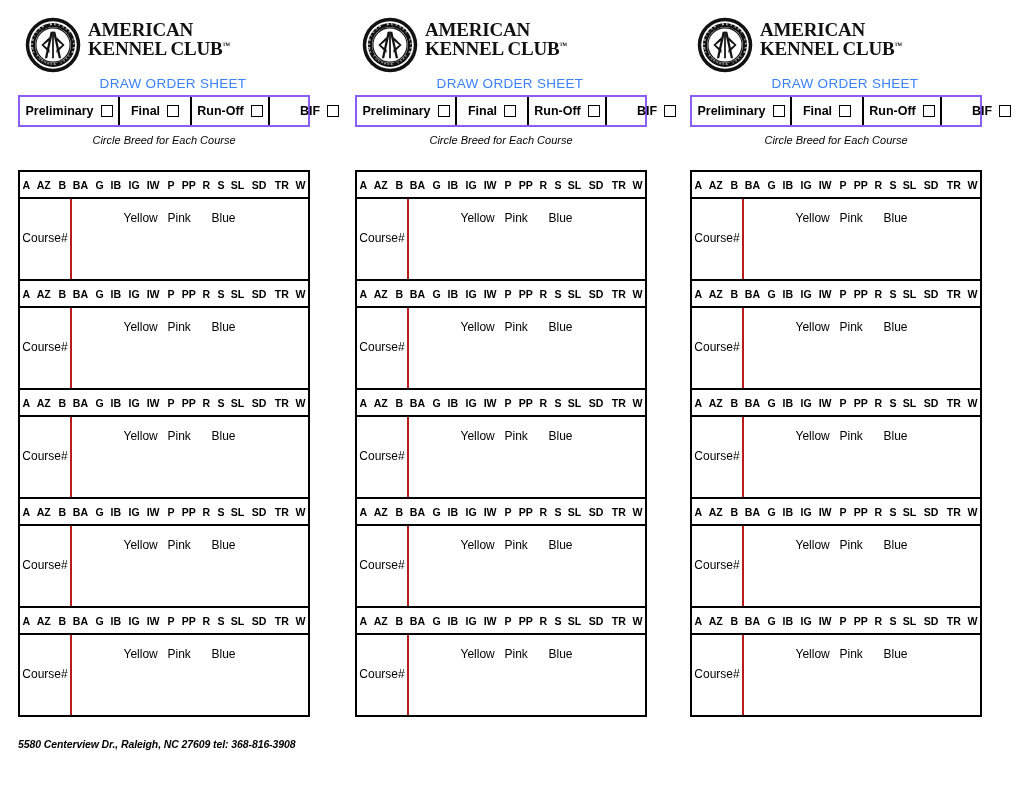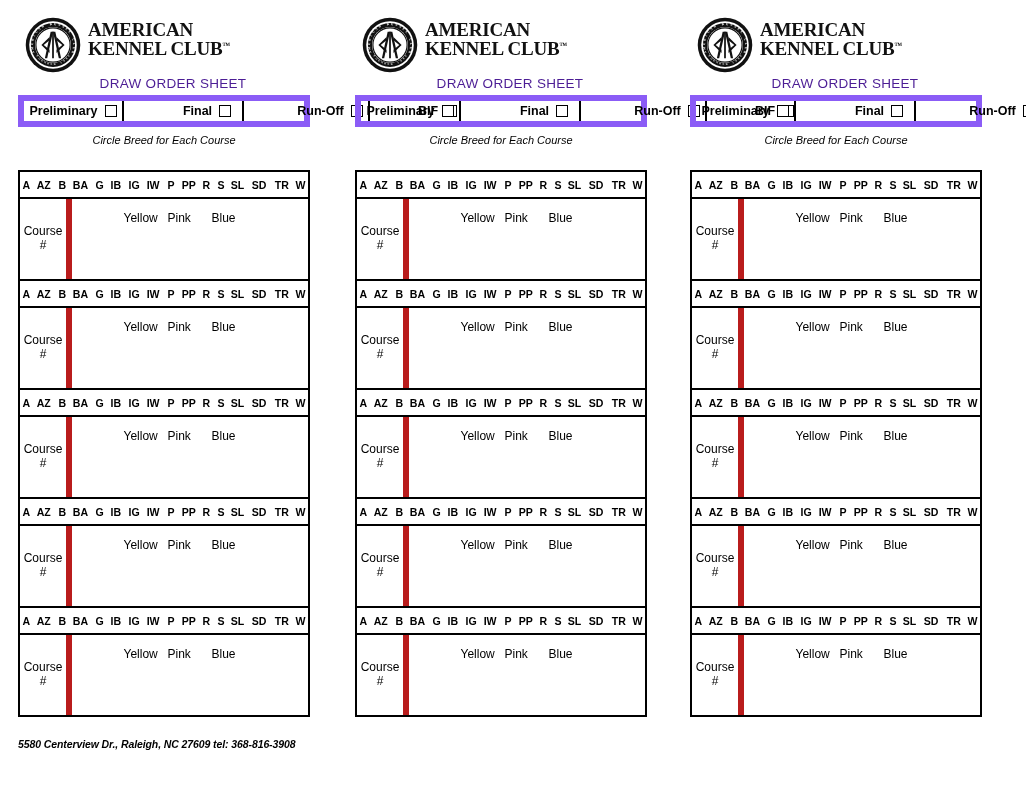--- a/index.html
+++ b/index.html
@@ -64,49 +64,48 @@
   .wm-tm {
     font-size: 8px;
     vertical-align: super;
   }
 
   .sheet-title {
     text-align: center;
     font-size: 13.5px;
     font-family: "Liberation Sans", sans-serif;
     letter-spacing: 0.3px;
-    color: #4c1d95;
+    color: #3b82f6;
     margin: 2px 0 4px 0;
     padding-left: 18px;
   }
 
   
   .status-row {
     display: flex;
-    border: 6px solid #8b5cf6;
+    border: 2px solid #8b5cf6;
     height: 32px;
     box-sizing: border-box;
-    gap: 48px;
   }
   .status-cell {
     display: flex;
     align-items: center;
     justify-content: center;
     gap: 7px;
     border-right: 2px solid #000;
     box-sizing: border-box;
     font-weight: bold;
     font-size: 12.5px;
     white-space: nowrap;
   }
   .status-cell:last-child { border-right: none; }
   .sc-prelim  { flex: 0 0 100px; }
   .sc-final   { flex: 0 0 72px; }
   .sc-runoff  { flex: 0 0 78px; }
-  .sc-bif     { flex: 1 1 auto; }
+  .sc-bif     { flex: 1 1 auto; padding-left: 30px; }
   .tickbox {
     width: 12px;
     height: 12px;
     border: 1.6px solid #000;
     box-sizing: border-box;
     background: #fff;
     flex: 0 0 auto;
   }
 
   .circle-note {
@@ -144,23 +143,23 @@
     cursor: default;
     font-family: "Liberation Sans", sans-serif;
     transform: scaleX(0.92);
   }
   .block-body {
     display: flex;
     height: 80px;
   }
   .course-cell {
     flex: 0 0 52px;
-    border-right: 6px solid #b91c1c;
+    border-right: 2px solid #b91c1c;
     display: flex;
-    flex-direction: column;
+    flex-direction: row;
     align-items: center;
     justify-content: center;
     font-size: 12px;
     line-height: 1.15;
     box-sizing: border-box;
   }
   .course-cell .c-hash { display: block; }
   .lines-cell {
     flex: 1 1 auto;
     display: flex;

